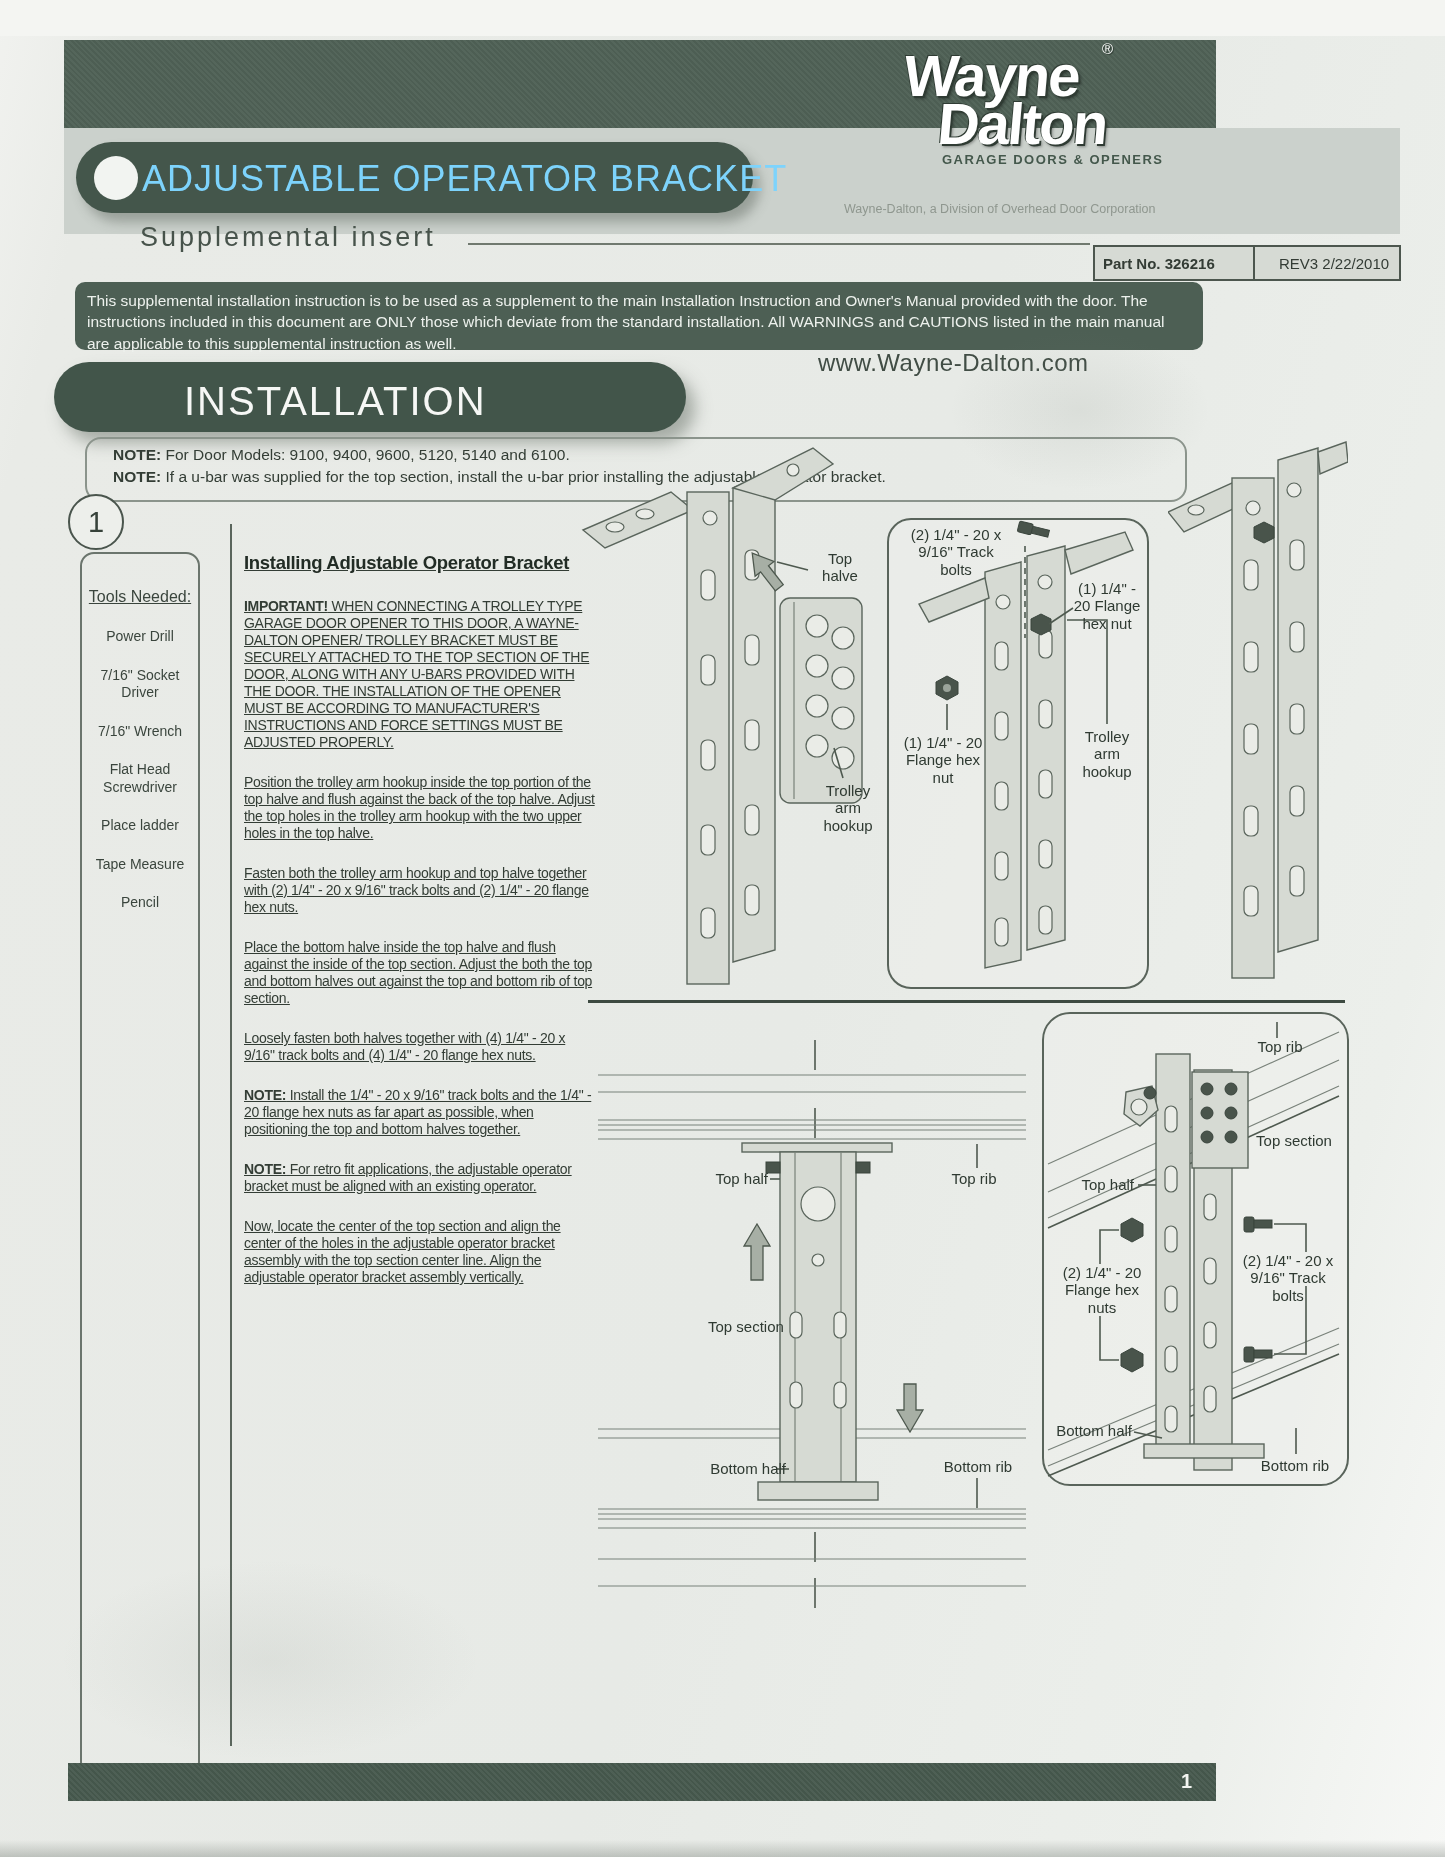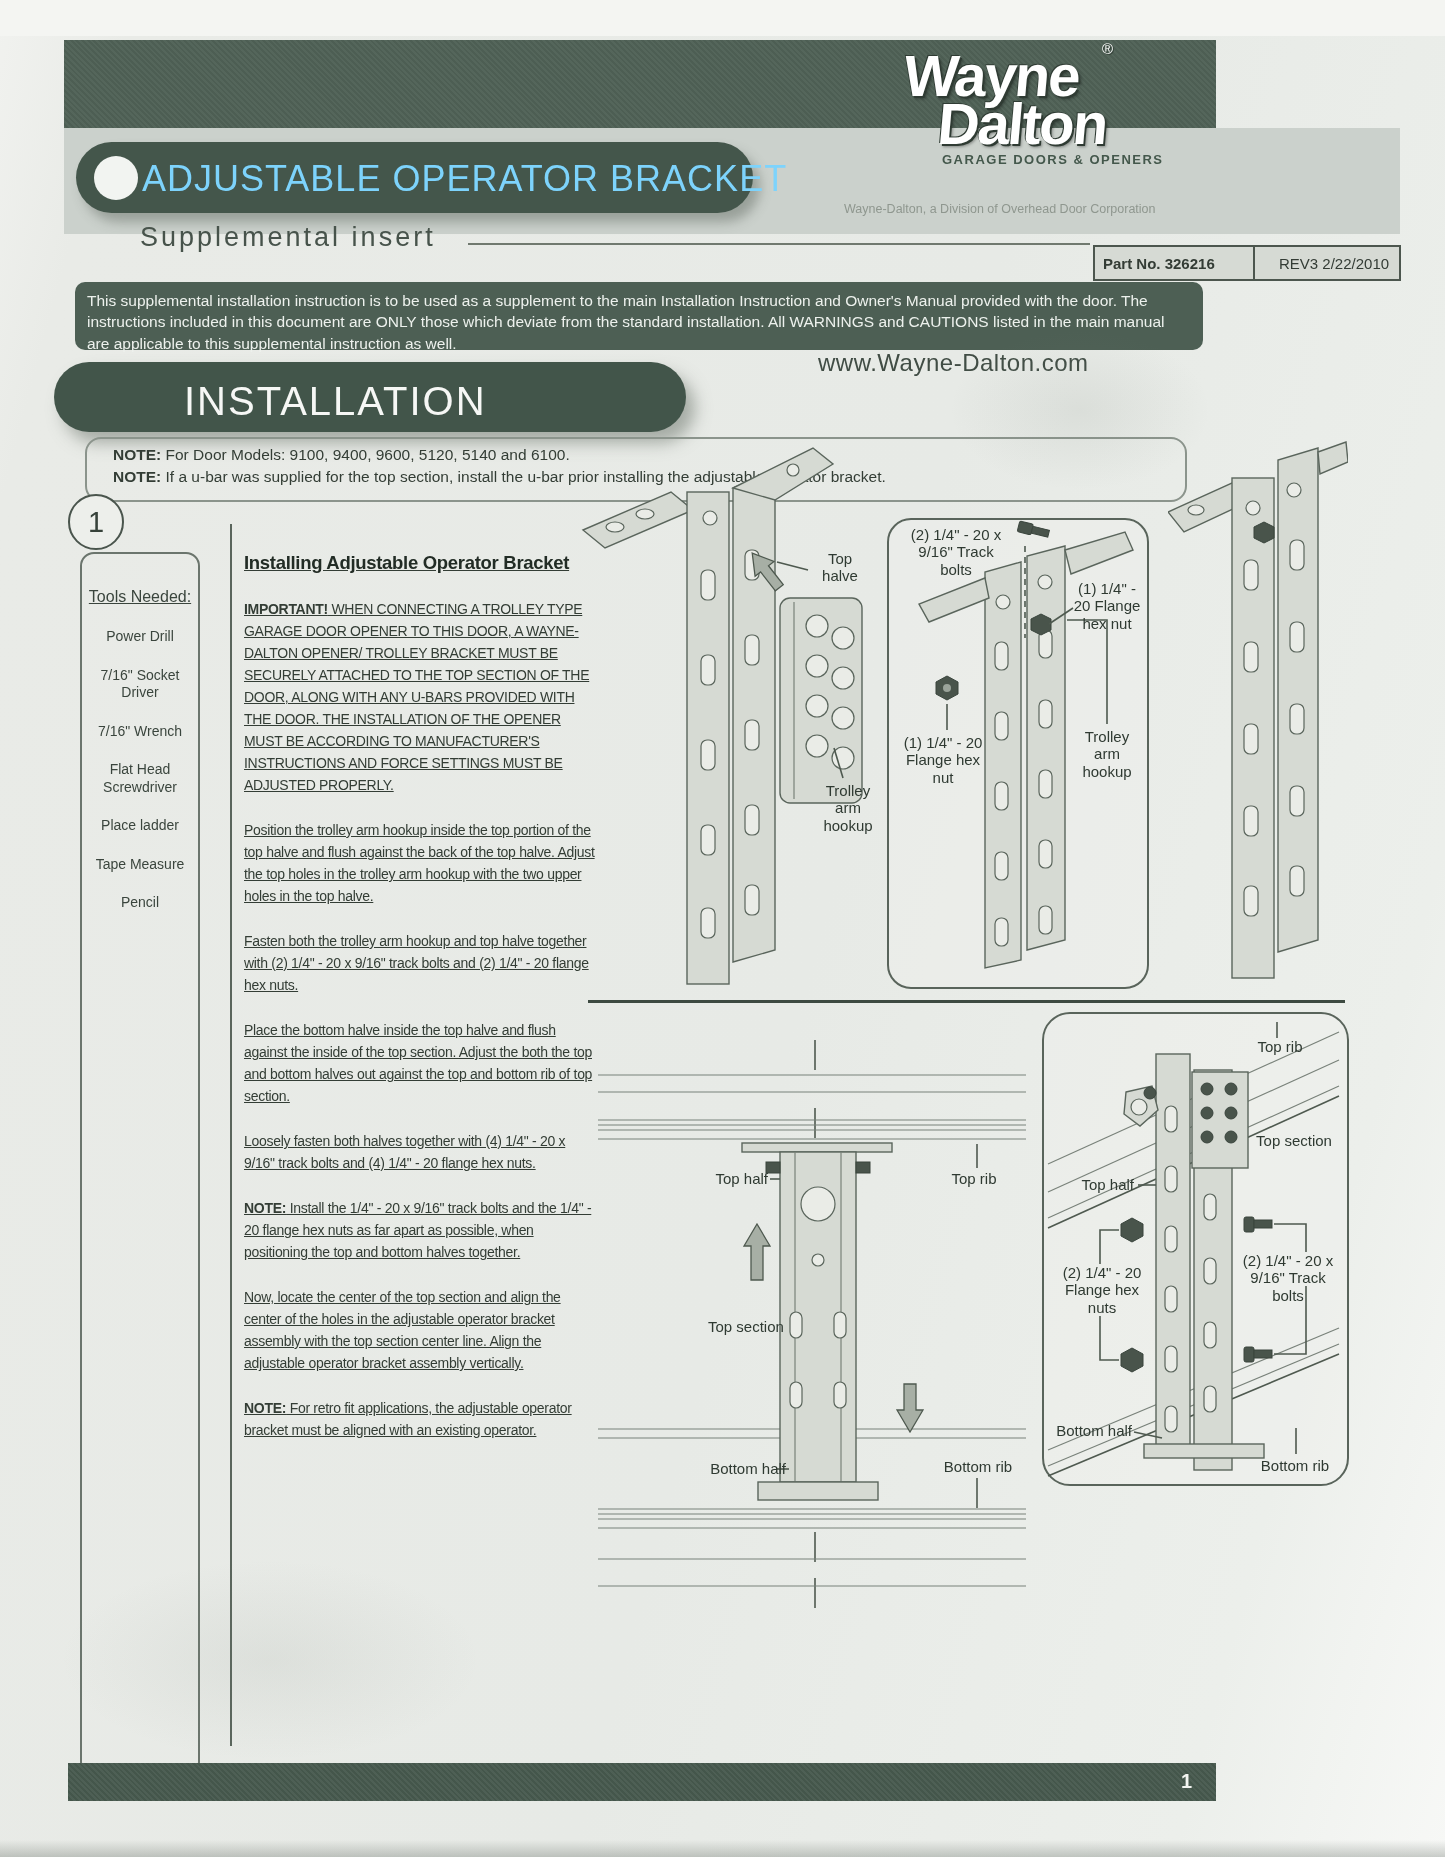--- a/index.html
+++ b/index.html
@@ -58,21 +58,21 @@
   
   .step-circle{position:absolute;left:68px;top:494px;width:52px;height:52px;border:2.5px solid #4a554d;border-radius:50%;
     background:#edefeb;display:flex;align-items:center;justify-content:center;font-size:29px;color:#37423a;}
   .tools-box{position:absolute;left:80px;top:552px;width:116px;height:1186px;border:2px solid #6b756d;border-radius:14px;
     padding-top:34px;text-align:center;color:#3a453d;}
   .tools-box .th{font-size:16px;text-decoration:underline;margin-bottom:22px;}
   .tools-box .ti{font-size:14px;line-height:1.25;margin:0 4px 21px 4px;}
   .col-rule{position:absolute;left:230px;top:524px;width:2px;height:1222px;background:#5a655c;}
   .text-col{position:absolute;left:244px;top:552px;width:352px;color:#333d35;text-decoration:underline;}
   .text-col h2{margin:0 0 24px 0;font-size:18.5px;letter-spacing:-.3px;color:#222c25;white-space:nowrap;}
-  .text-col p{margin:0 0 23px 0;font-size:14px;line-height:22px;letter-spacing:-.3px;}
+  .text-col p{margin:0 0 23px 0;font-size:14px;line-height:17px;letter-spacing:-.3px;}
   .text-col p b{font-weight:bold;}
 
   
   .fig{position:absolute;}
   .fig-label{position:absolute;font-size:15px;line-height:1.15;color:#2f3a32;text-align:center;}
   .fig-label.left{text-align:left;}
   .fig-label.right{text-align:right;}
   .panel{border:2px solid #59645b;border-radius:24px;background:rgba(240,242,238,.35);}
   .divider{position:absolute;left:588px;top:1000px;width:757px;height:3px;background:#3d4a41;}
 
@@ -148,22 +148,22 @@
   <div class="col-rule"></div>
 
   <div class="text-col">
     <h2>Installing Adjustable Operator Bracket</h2>
     <p><b>IMPORTANT!</b><span> WHEN CONNECTING A TROLLEY TYPE GARAGE DOOR OPENER TO THIS DOOR, A WAYNE-DALTON OPENER/ TROLLEY BRACKET MUST BE SECURELY ATTACHED TO THE TOP SECTION OF THE DOOR, ALONG WITH ANY U-BARS PROVIDED WITH THE DOOR. THE INSTALLATION OF THE OPENER MUST BE ACCORDING TO MANUFACTURER'S INSTRUCTIONS AND FORCE SETTINGS MUST BE ADJUSTED PROPERLY.</span></p>
     <p><b></b><span>Position the trolley arm hookup inside the top portion of the top halve and flush against the back of the top halve. Adjust the top holes in the trolley arm hookup with the two upper holes in the top halve.</span></p>
     <p><b></b><span>Fasten both the trolley arm hookup and top halve together with (2) 1/4" - 20 x 9/16" track bolts and (2) 1/4" - 20  flange hex nuts.</span></p>
     <p><b></b><span>Place the bottom halve inside the top halve and flush against the inside of the top section. Adjust the both the top and bottom halves out against the top and bottom rib of top section.</span></p>
     <p><b></b><span>Loosely fasten both halves together with (4) 1/4" - 20 x 9/16" track bolts and (4) 1/4" - 20  flange hex nuts.</span></p>
     <p><b>NOTE:</b><span> Install the 1/4" - 20 x 9/16" track bolts and the 1/4" - 20 flange hex nuts as far apart as possible, when positioning the top and bottom halves together.</span></p>
+    <p><b>NOTE:</b><span> For retro fit applications, the adjustable operator bracket must be aligned with an existing operator.</span></p>
     <p><b></b><span>Now, locate the center of the top section and align the center of the holes in the adjustable operator bracket assembly with the top section center line. Align the adjustable operator bracket assembly vertically.</span></p>
-    <p><b>NOTE:</b><span> For retro fit applications, the adjustable operator bracket must be aligned with an existing operator.</span></p>
   </div>
 
   <div class="fig" style="left:575px;top:430px;width:310px;height:570px;">
     <svg width="310" height="570">
       <polygon class="metal" points="8,100 96,62 118,80 30,118"></polygon>
       <ellipse class="hole" cx="40" cy="97" rx="9" ry="5"></ellipse>
       <ellipse class="hole" cx="70" cy="84" rx="9" ry="5"></ellipse>
       <rect class="metal" x="112" y="62" width="42" height="492"></rect>
       <rect class="hole" x="126" y="140" width="14" height="30" rx="6"></rect>
       <rect class="hole" x="126" y="225" width="14" height="30" rx="6"></rect>

